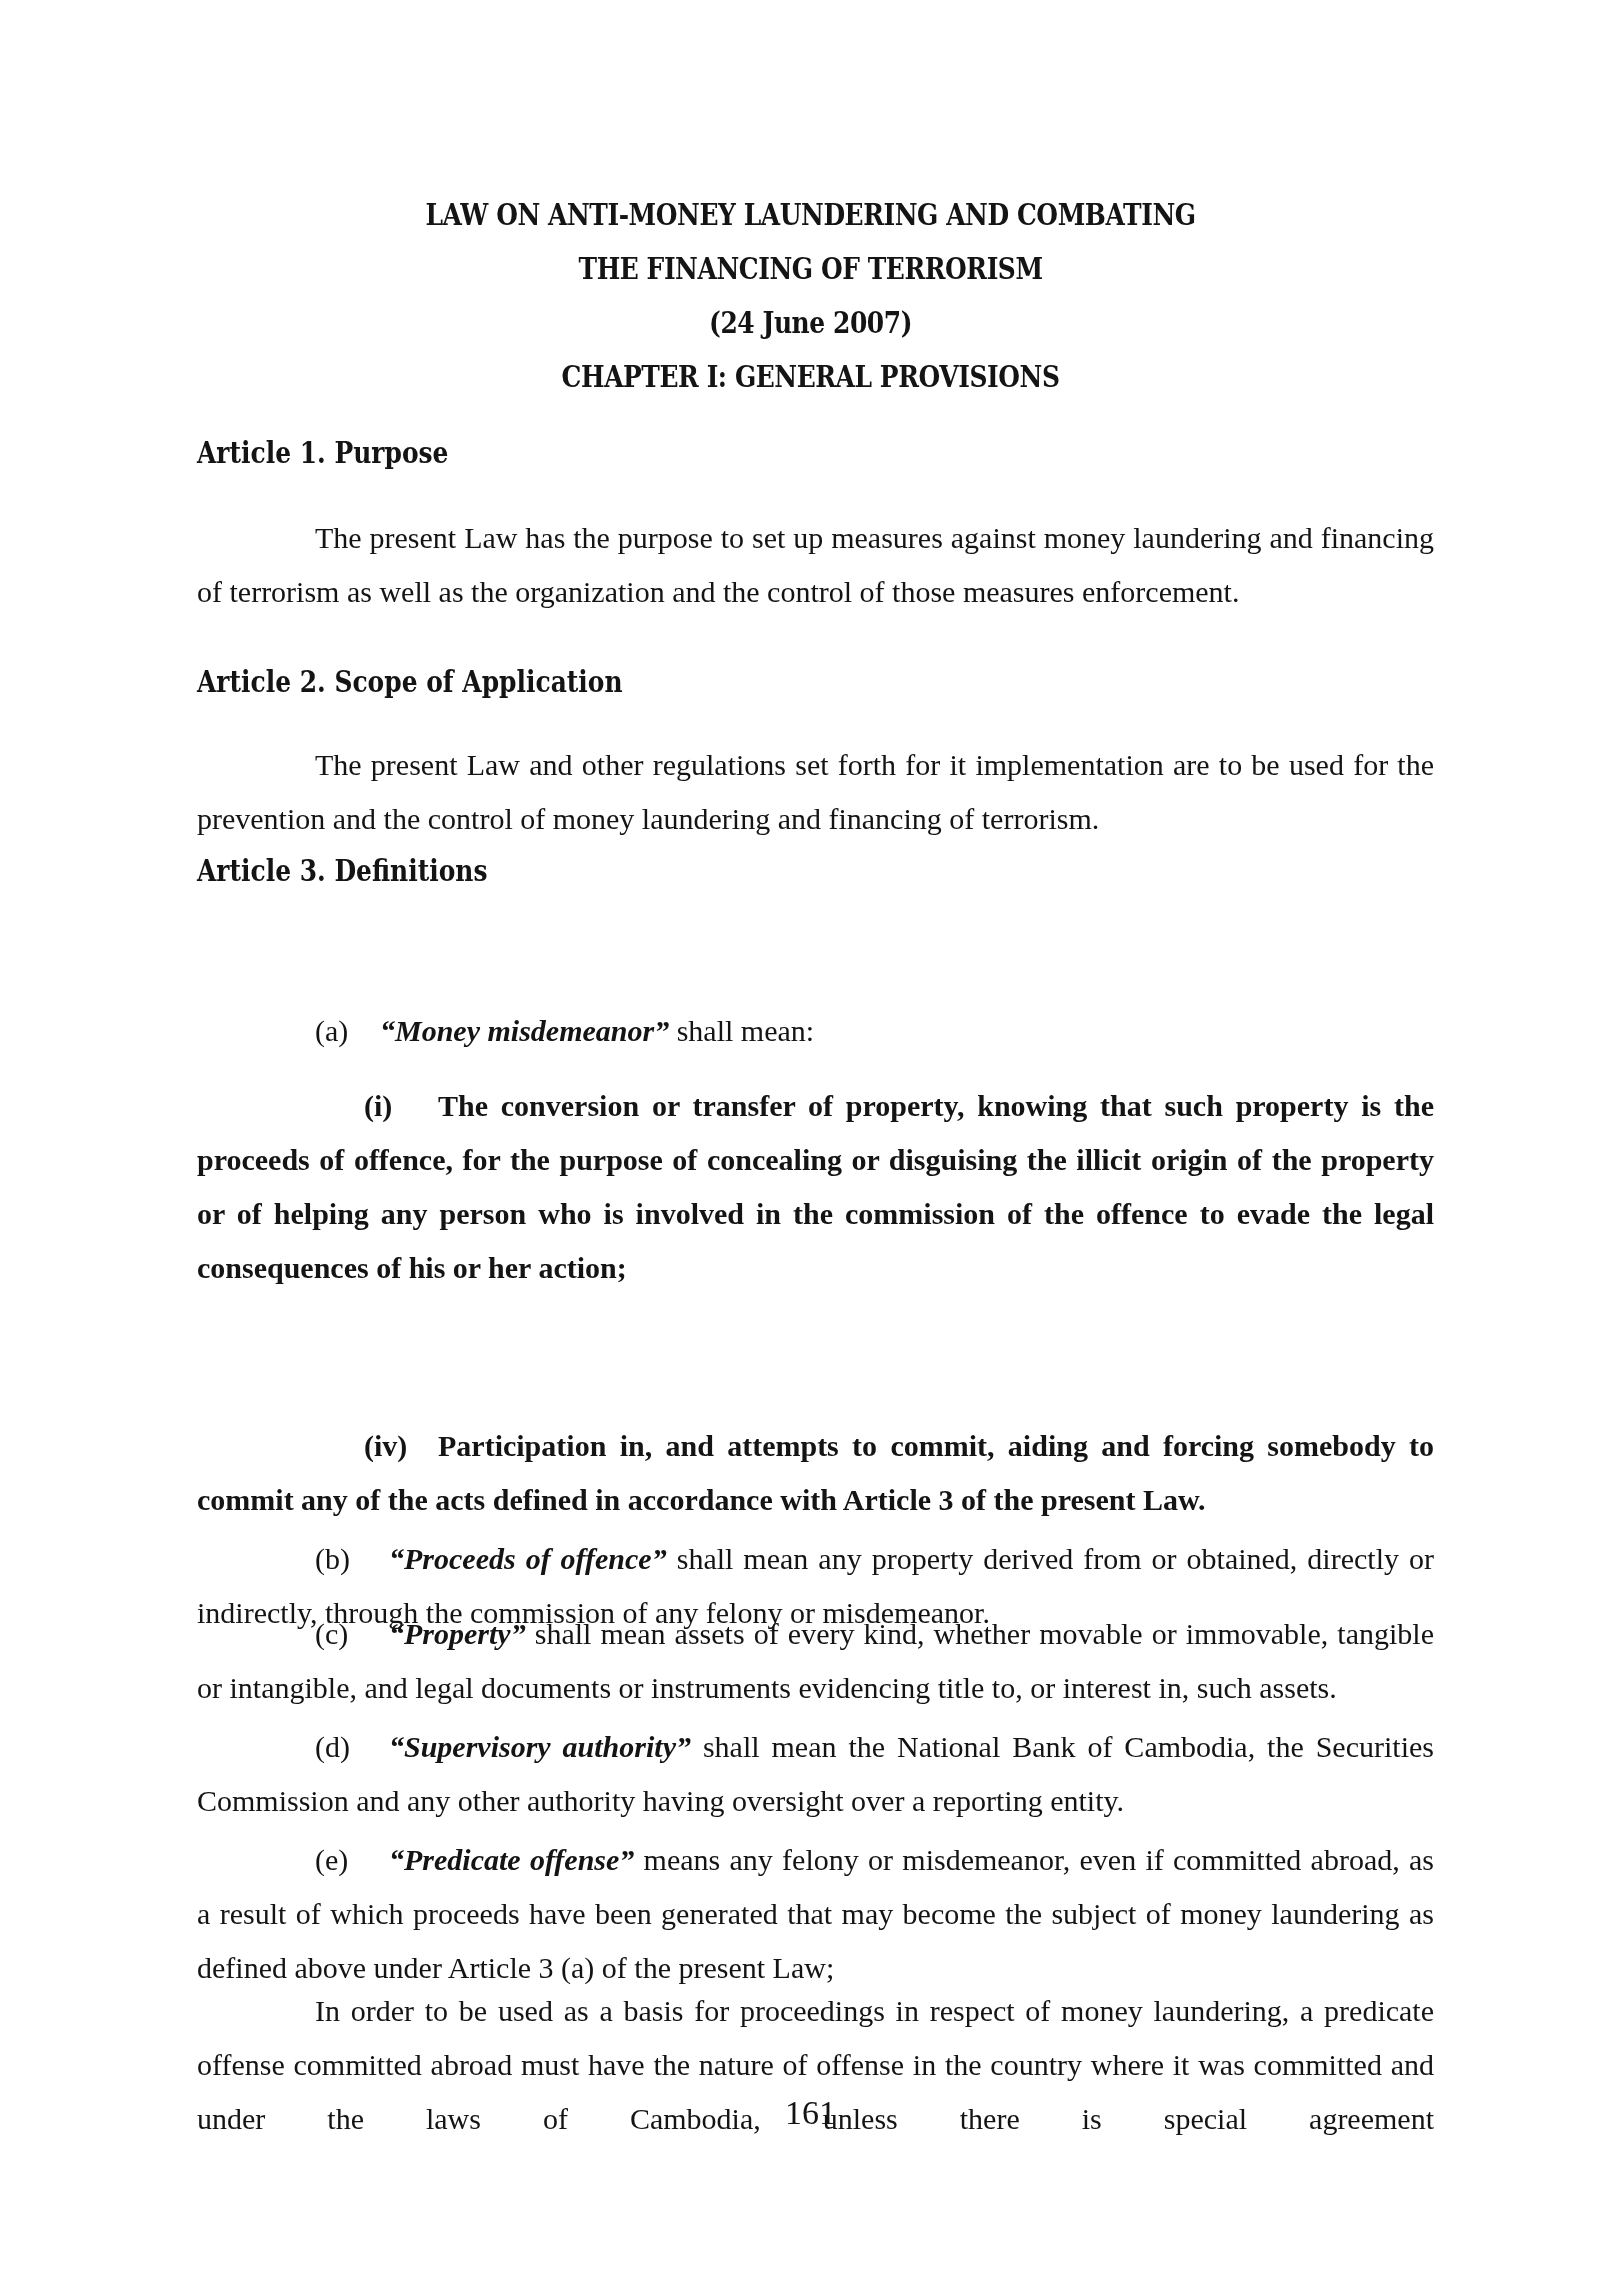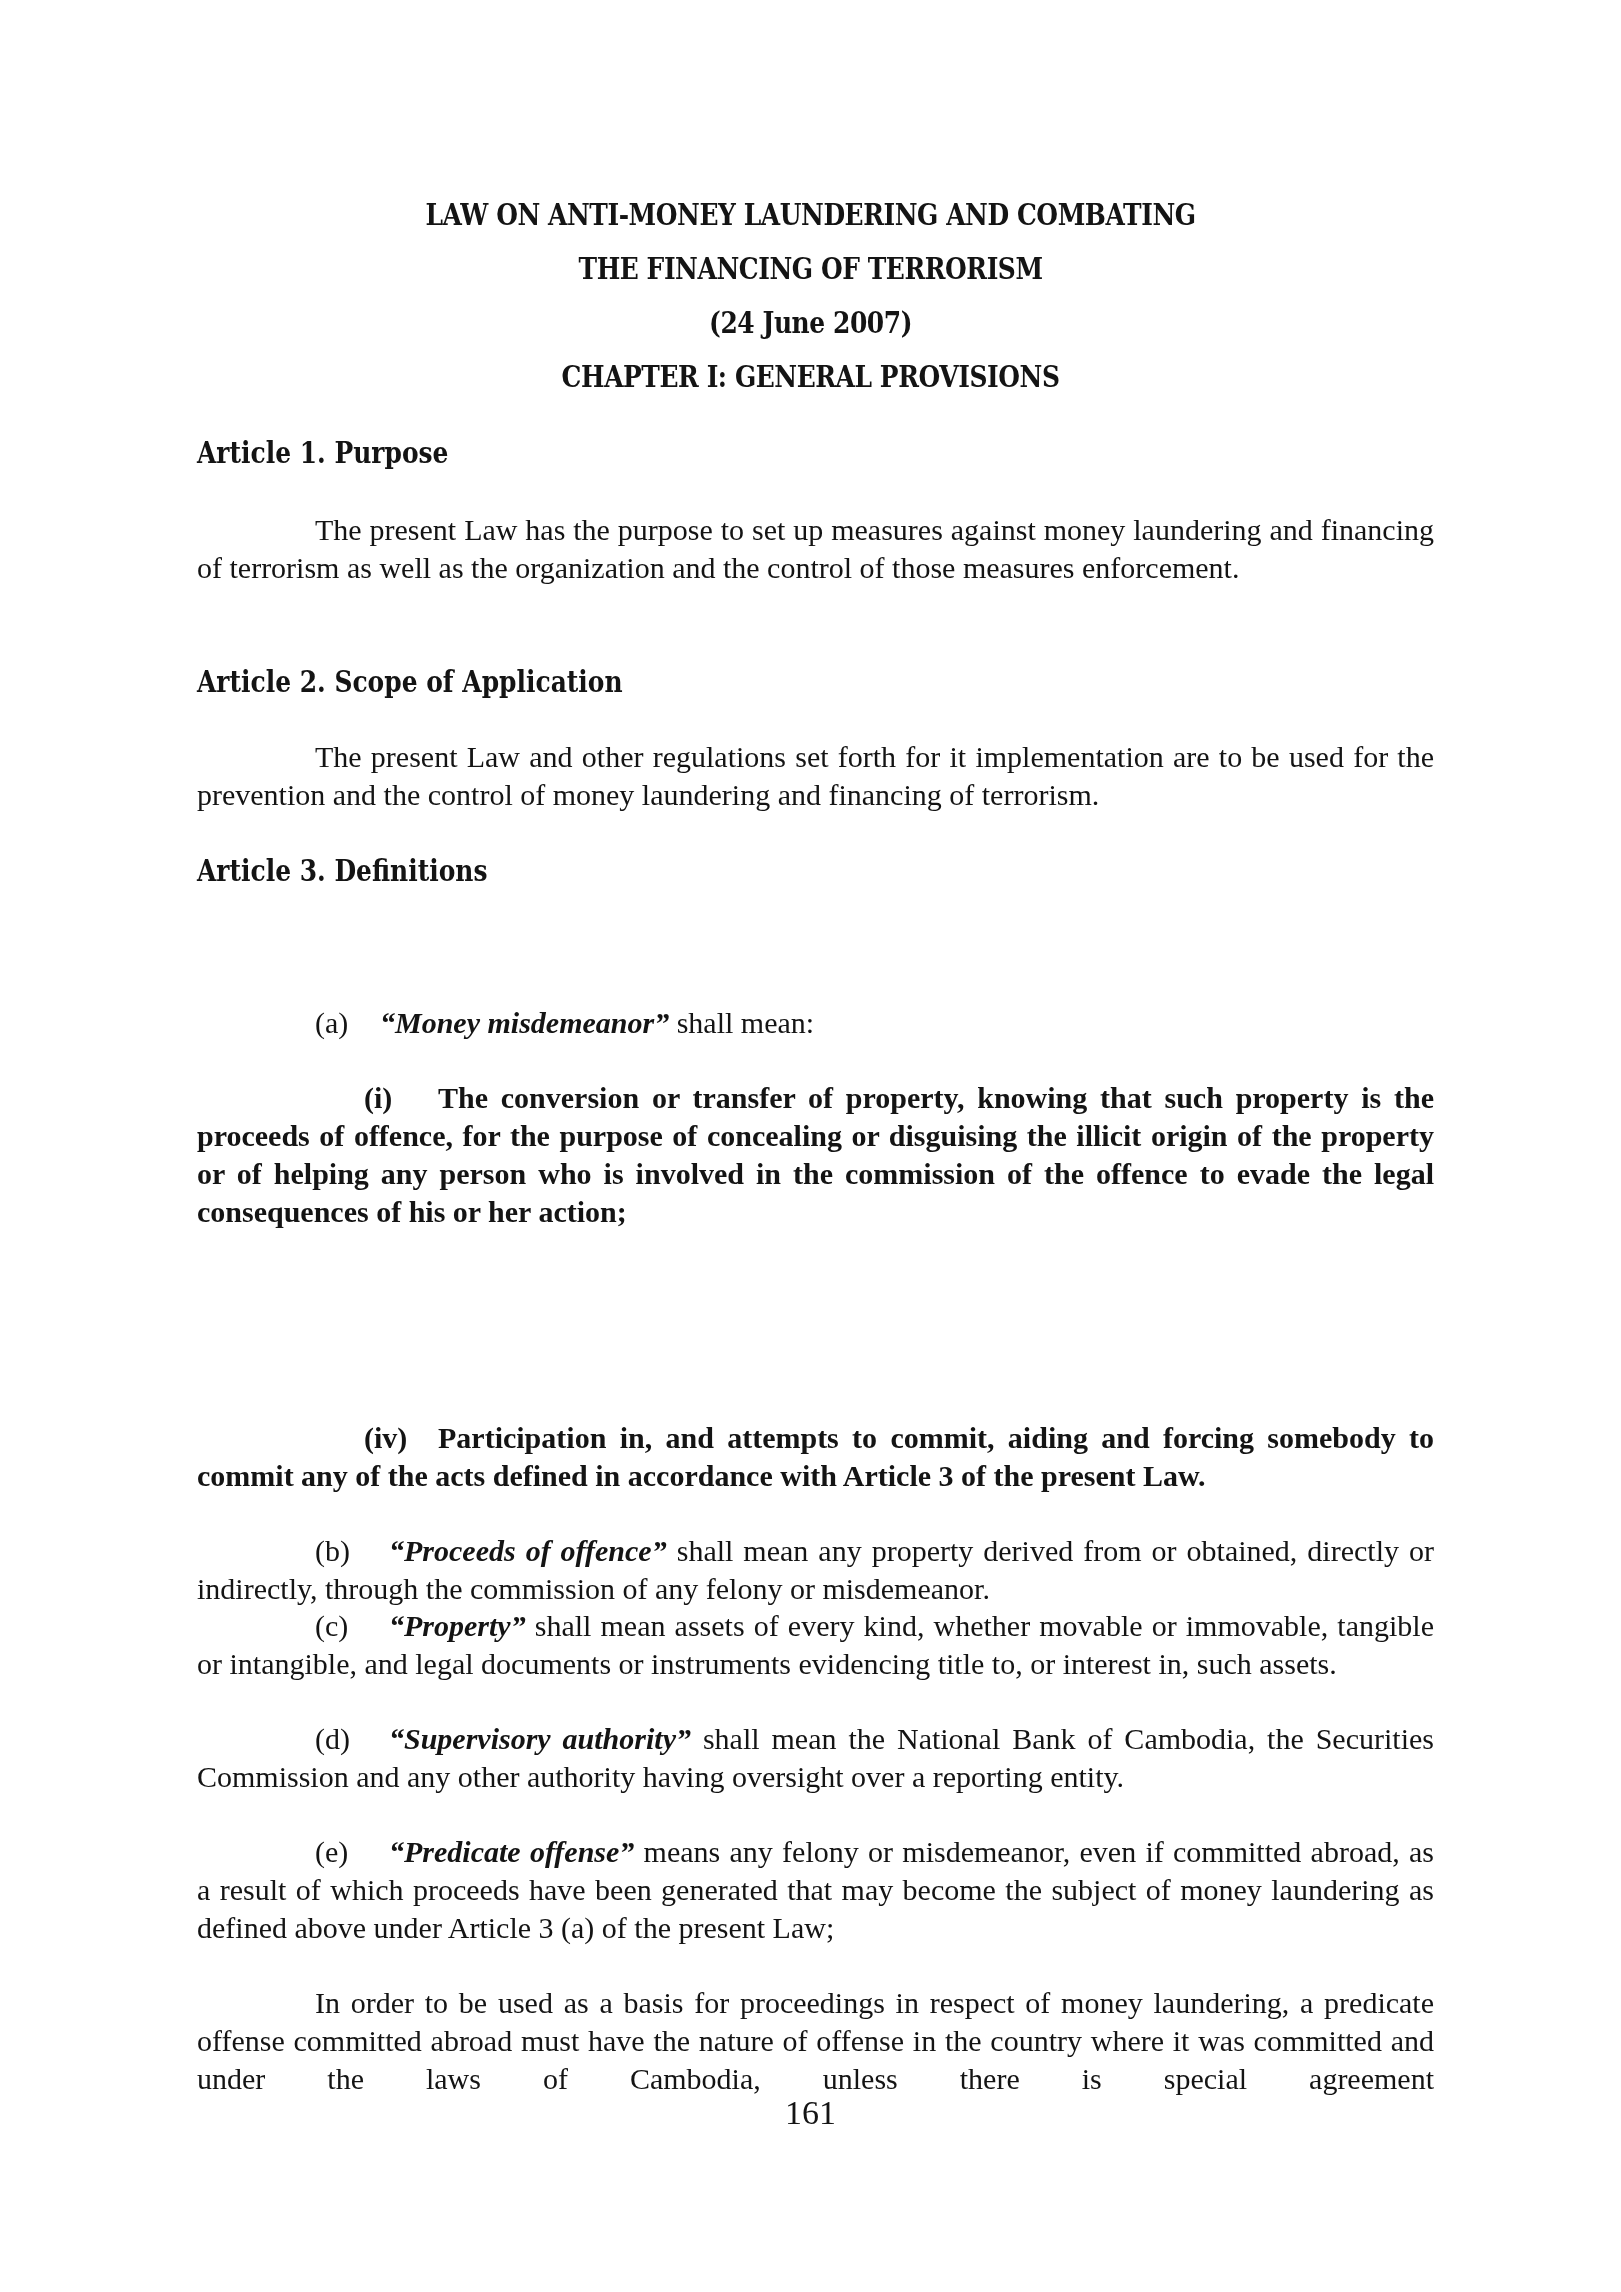--- a/index.html
+++ b/index.html
@@ -1,20 +1,20 @@
 <!DOCTYPE html>
 <html><head>
   <meta charset="utf-8">
   <style>
     html, body { margin: 0; padding: 0; background: #ffffff; }
     body { width: 1621px; height: 2293px; position: relative; overflow: hidden; color: #141414; }
     .page { position: absolute; left: 197px; top: 0; width: 1237px; height: 1712px; font-family: "Liberation Serif", "DejaVu Serif", serif; }
     .title { position: absolute; left: -197px; width: 1621px; text-align: center; font-family: "DejaVu Serif", "Liberation Serif", serif; font-weight: bold; font-size: 29px; letter-spacing: -0.5px; transform: scaleX(0.86); transform-origin: 811px 0; }
     .heading { position: absolute; left: 0; font-family: "DejaVu Serif", "Liberation Serif", serif; font-weight: bold; font-size: 29px; transform: scaleX(0.86); transform-origin: 0 0; white-space: nowrap; }
-    .para { position: absolute; left: 0; width: 1237px; font-size: 30px; line-height: 38px; text-align: justify; text-align-last: left; }
+    .para { position: absolute; left: 0; width: 1237px; font-size: 30px; line-height: 54px; text-align: justify; text-align-last: left; }
     .para.nojust { text-align: left; }
     .indent1 { text-indent: 118px; }
     .indent2 { text-indent: 167px; font-weight: bold; }
     .label { display: inline-block; text-indent: 0; }
     .lab-a { width: 65px; }
     .lab-b { width: 74px; }
     .lab-r { width: 74px; }
     .term { font-style: italic; font-weight: bold; }
     .pagenum { position: absolute; left: -197px; width: 1621px; text-align: center; font-size: 34px; }
   </style>

